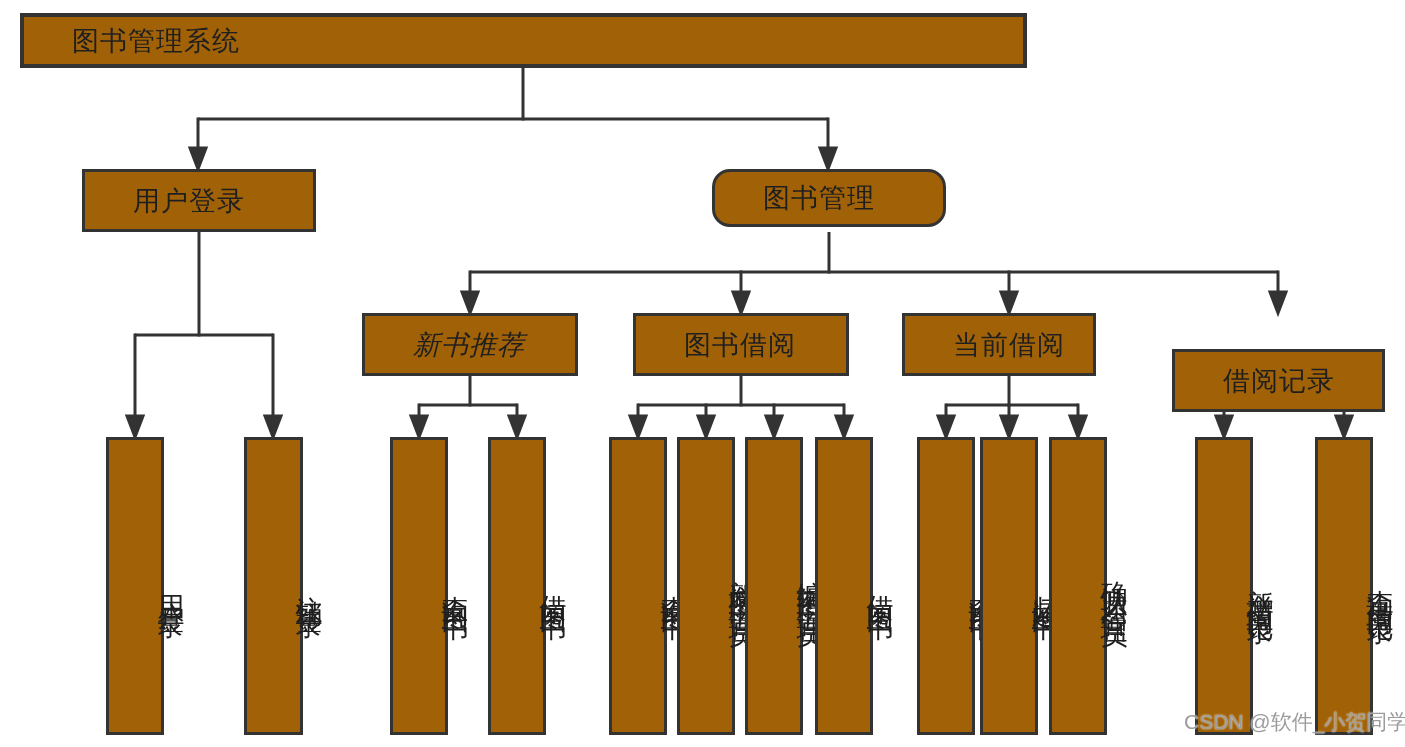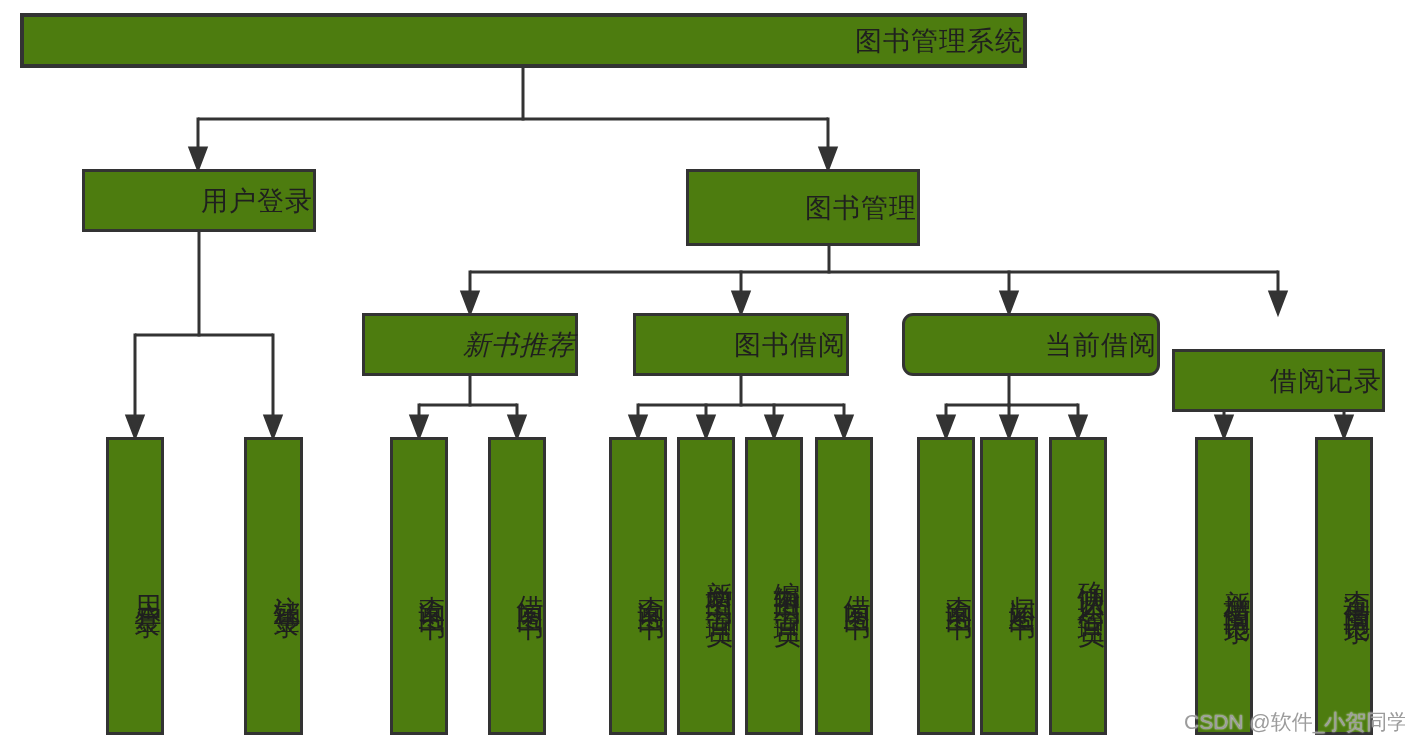--- a/index.html
+++ b/index.html
@@ -20,25 +20,26 @@
     left: 0;
     top: 0;
     width: 1405px;
     height: 747px;
     display: block;
   }
   .node {
     position: absolute;
     box-sizing: border-box;
     border: 3px solid #333333;
-    background: #4d7c0f;
+    background: #a16207;
     display: flex;
     align-items: center;
-    justify-content: flex-end;
+    justify-content: flex-start;
     color: #1f1f1f;
+    padding-left: 48px;
   }
   .node.root { border-width: 4px; }
   .node.h { font-size: 27px; letter-spacing: 1px; }
   .node.v span {
     writing-mode: vertical-rl;
     text-orientation: mixed;
     font-size: 27px;
     line-height: 1;
     letter-spacing: 6px;
     white-space: nowrap;
@@ -121,31 +122,31 @@
     <path d="M1344 437 l-8 -21 h16 z"></path>
   </svg>
 
   <div class="node h root" style="left:20px; top:13px; width:1007px; height:55px;">
     <span>图书管理系统</span>
   </div>
 
   <div class="node h" style="left:82px; top:169px; width:234px; height:63px;">
     <span>用户登录</span>
   </div>
-  <div class="node h" style="left:686px; top:169px; width:234px; height:77px;">
+  <div class="node h" style="left:712px; top:169px; width:234px; height:58px;border-radius:18px;">
     <span>图书管理</span>
   </div>
 
   <div class="node h" style="left:362px; top:313px; width:216px; height:63px;font-style:italic;">
     <span>新书推荐</span>
   </div>
   <div class="node h" style="left:633px; top:313px; width:216px; height:63px;">
     <span>图书借阅</span>
   </div>
-  <div class="node h" style="left:902px; top:313px; width:258px; height:63px;border-radius:11px;">
+  <div class="node h" style="left:902px; top:313px; width:194px; height:63px;">
     <span>当前借阅</span>
   </div>
   <div class="node h" style="left:1172px; top:313px; width:213px; height:63px;margin-top:36px;">
     <span>借阅记录</span>
   </div>
 
   <div class="node v" style="left:106px; top:437px; width:58px; height:298px;">
     <span>用户登录</span>
   </div>
   <div class="node v" style="left:244px; top:437px; width:59px; height:298px;">

